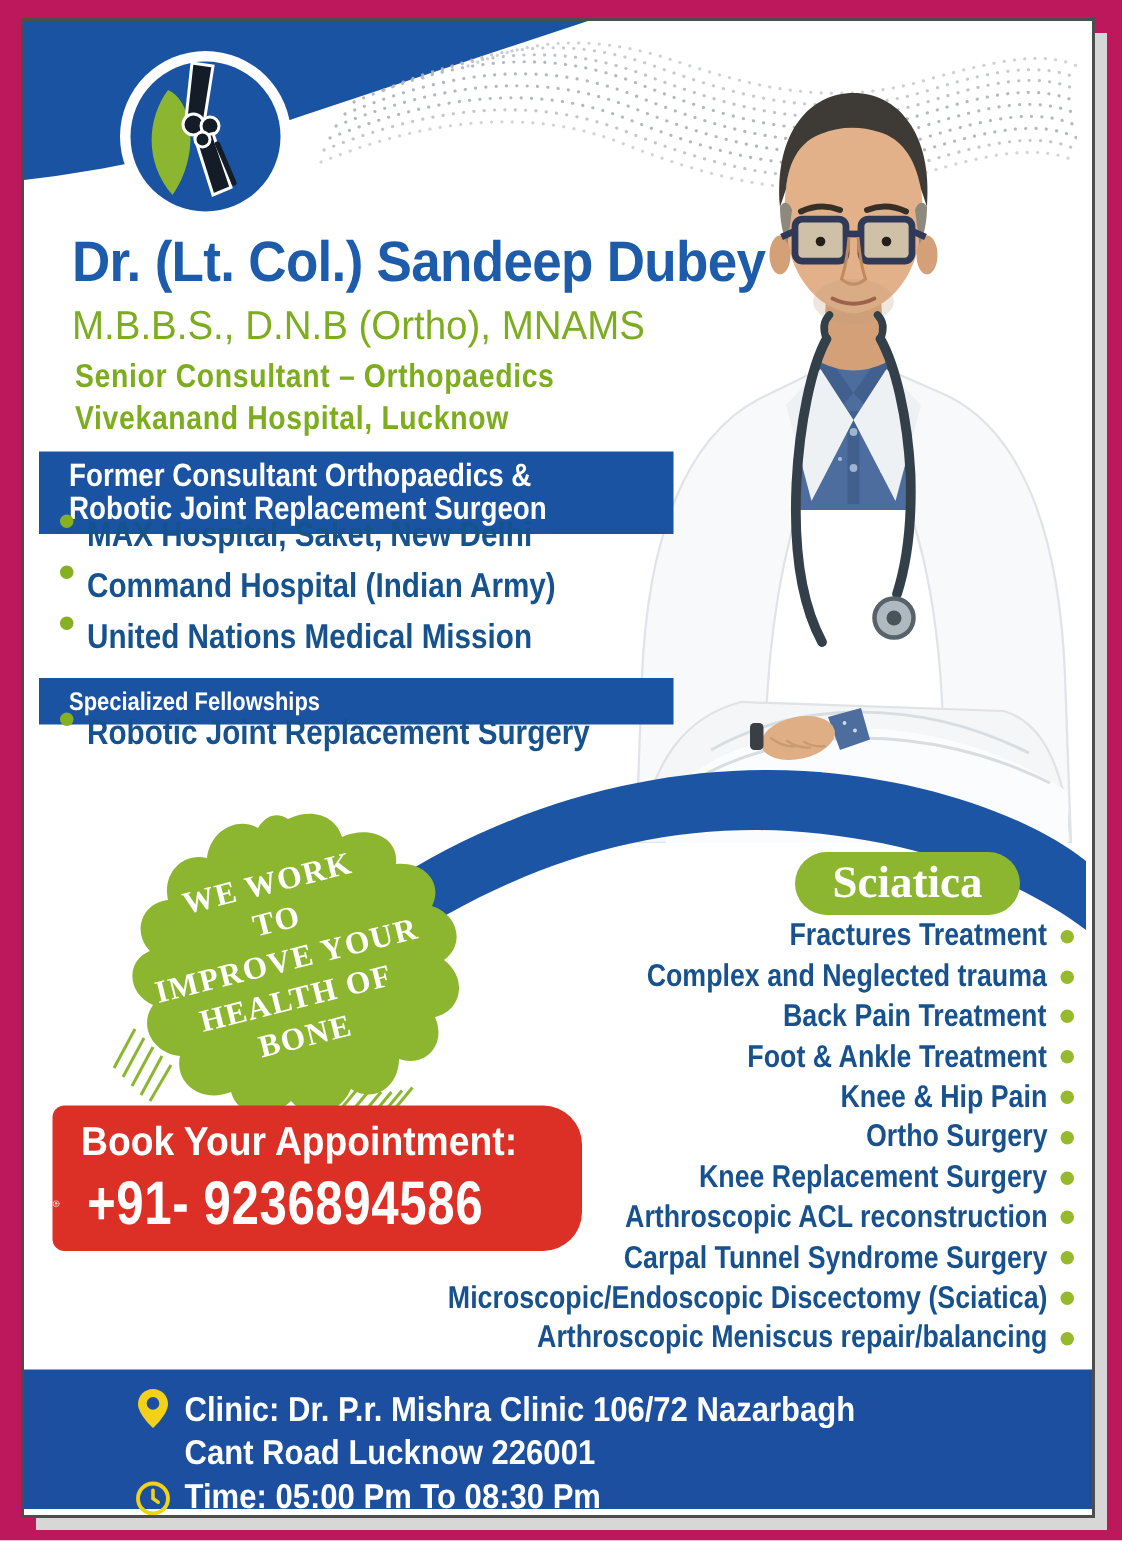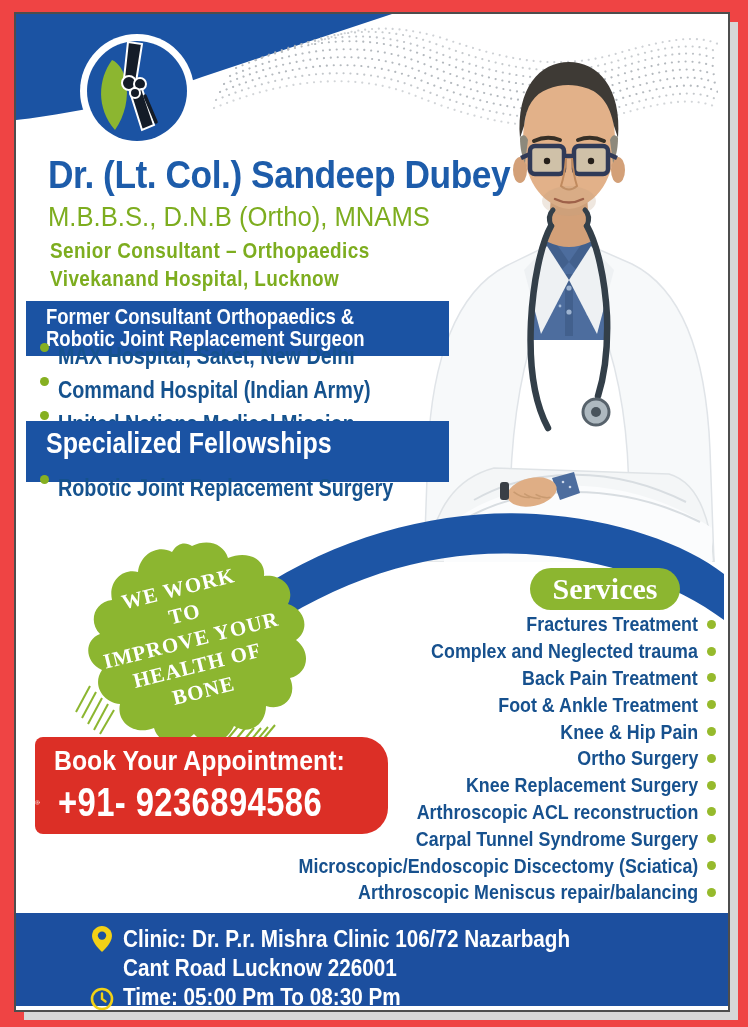--- a/index.html
+++ b/index.html
@@ -1,35 +1,35 @@
 <!DOCTYPE html>
 <html><head>
 <meta charset="utf-8">
 <style>
   html,body{margin:0;padding:0;background:#ffffff;}
-  .page{position:relative;width:748px;height:1027px;background:#ef4444;overflow:hidden;
+  .page{position:relative;width:748px;height:1027px;background:#be185d;overflow:hidden;
         font-family:"Liberation Sans","DejaVu Sans",sans-serif;}
   .content{position:absolute;left:14px;top:12px;width:712px;height:996px;background:#fff;
            border:2px solid #4d4d4d;box-shadow:9px 9px 0 -1px #d7d7d7;overflow:hidden;}
   .abs{position:absolute;}
   .cond{display:inline-block;transform:scaleX(.86);transform-origin:0 50%;white-space:nowrap;}
   .cond-r{display:inline-block;transform:scaleX(.85);transform-origin:100% 50%;white-space:nowrap;}
 
   
   .doc-name{left:32px;top:140px;font-size:38px;font-weight:bold;color:#1d5caa;letter-spacing:-.5px;}
   .doc-name .cond{transform:scaleX(.93);}
   .doc-degrees{left:32px;top:188px;font-size:27px;font-weight:normal;color:#7dad1f;}
   .doc-degrees .cond{transform:scaleX(.95);}
   .doc-role{left:34px;top:224px;font-size:22px;font-weight:bold;color:#7dad1f;letter-spacing:.5px;}
   .doc-hospital{left:34px;top:252px;font-size:22px;font-weight:bold;color:#7dad1f;letter-spacing:.5px;}
 
   
   .banner{background:#1b53a3;color:#fff;font-weight:bold;}
   .banner-1{left:10px;top:287px;width:403px;padding:5px 0 6px 20px;font-size:21.5px;line-height:22px;}
-  .banner-2{left:10px;top:407px;width:403px;padding:6px 0 22px 20px;font-size:29px;}
+  .banner-2{left:10px;top:438px;width:403px;padding:6px 0 5px 20px;font-size:17px;}
 
   
   .blist{left:24px;list-style:none;margin:0;padding:0;}
   .blist-1{top:329px;}
   .blist-2{top:461px;}
   .blist li{display:flex;align-items:flex-start;height:34px;font-size:23px;font-weight:bold;color:#15528e;}
   .blist .dot{width:9px;height:9px;border-radius:50%;background:#86b021;margin-right:9px;flex:none;}
 
   
   .appt{left:19px;top:723px;width:353px;height:88px;background:#dc2f26;border-radius:8px 26px 26px 8px;
@@ -238,21 +238,21 @@
           <path d="M14.5,22.5 q4,3 8,0" stroke-width="2"></path>
           <path d="M12.5,26 q6,4.5 12,0" stroke-width="2"></path>
         </svg>
         <span class="appt-phone">
           <span class="cond">+91- 9236894586</span>
         </span>
       </div>
     </div>
 
     <div class="abs svc-pill">
-      <span>Services</span>
+      <span>Sciatica</span>
     </div>
     <ul class="abs svc-list">
       <li>
           <span class="cond-r">Fractures Treatment</span>
           <span class="dot"></span>
         </li>
       <li>
           <span class="cond-r">Complex and Neglected trauma</span>
           <span class="dot"></span>
         </li>

